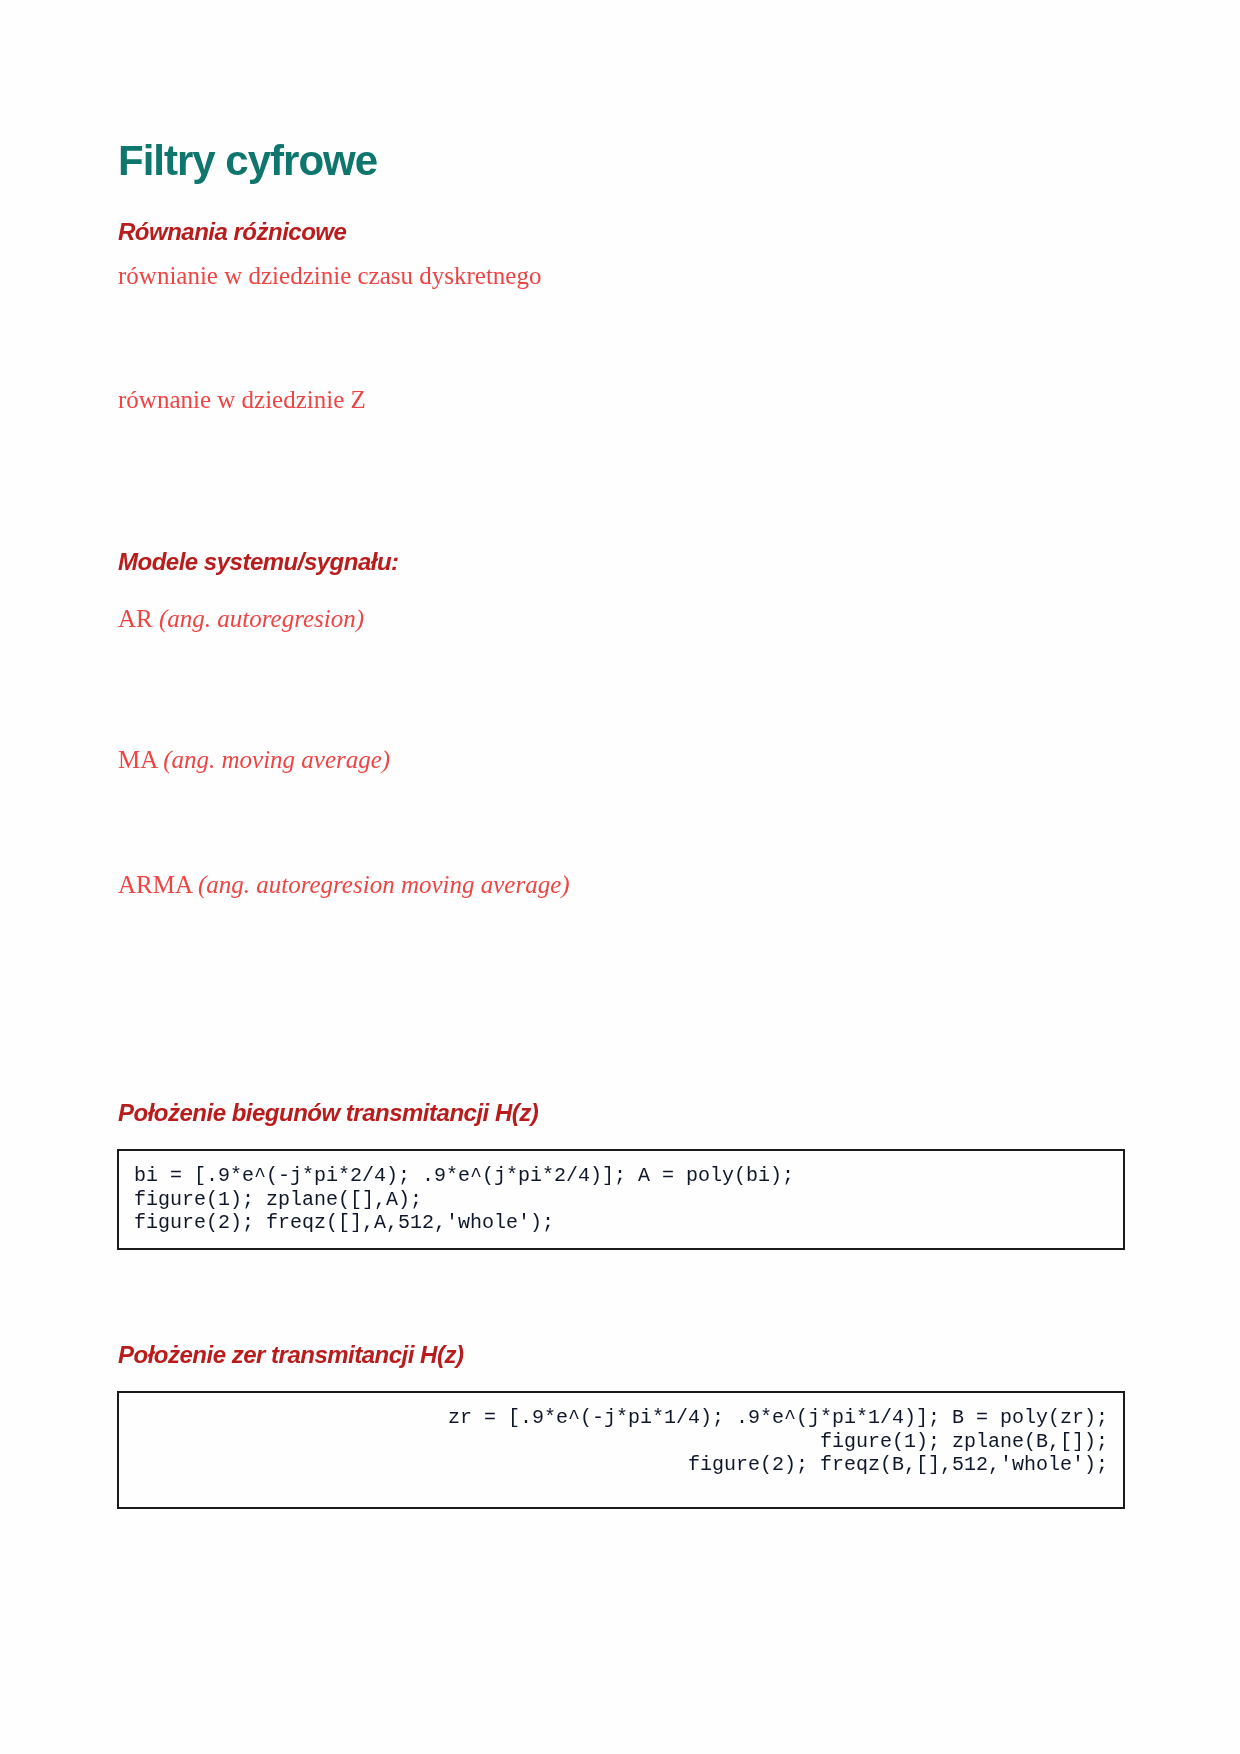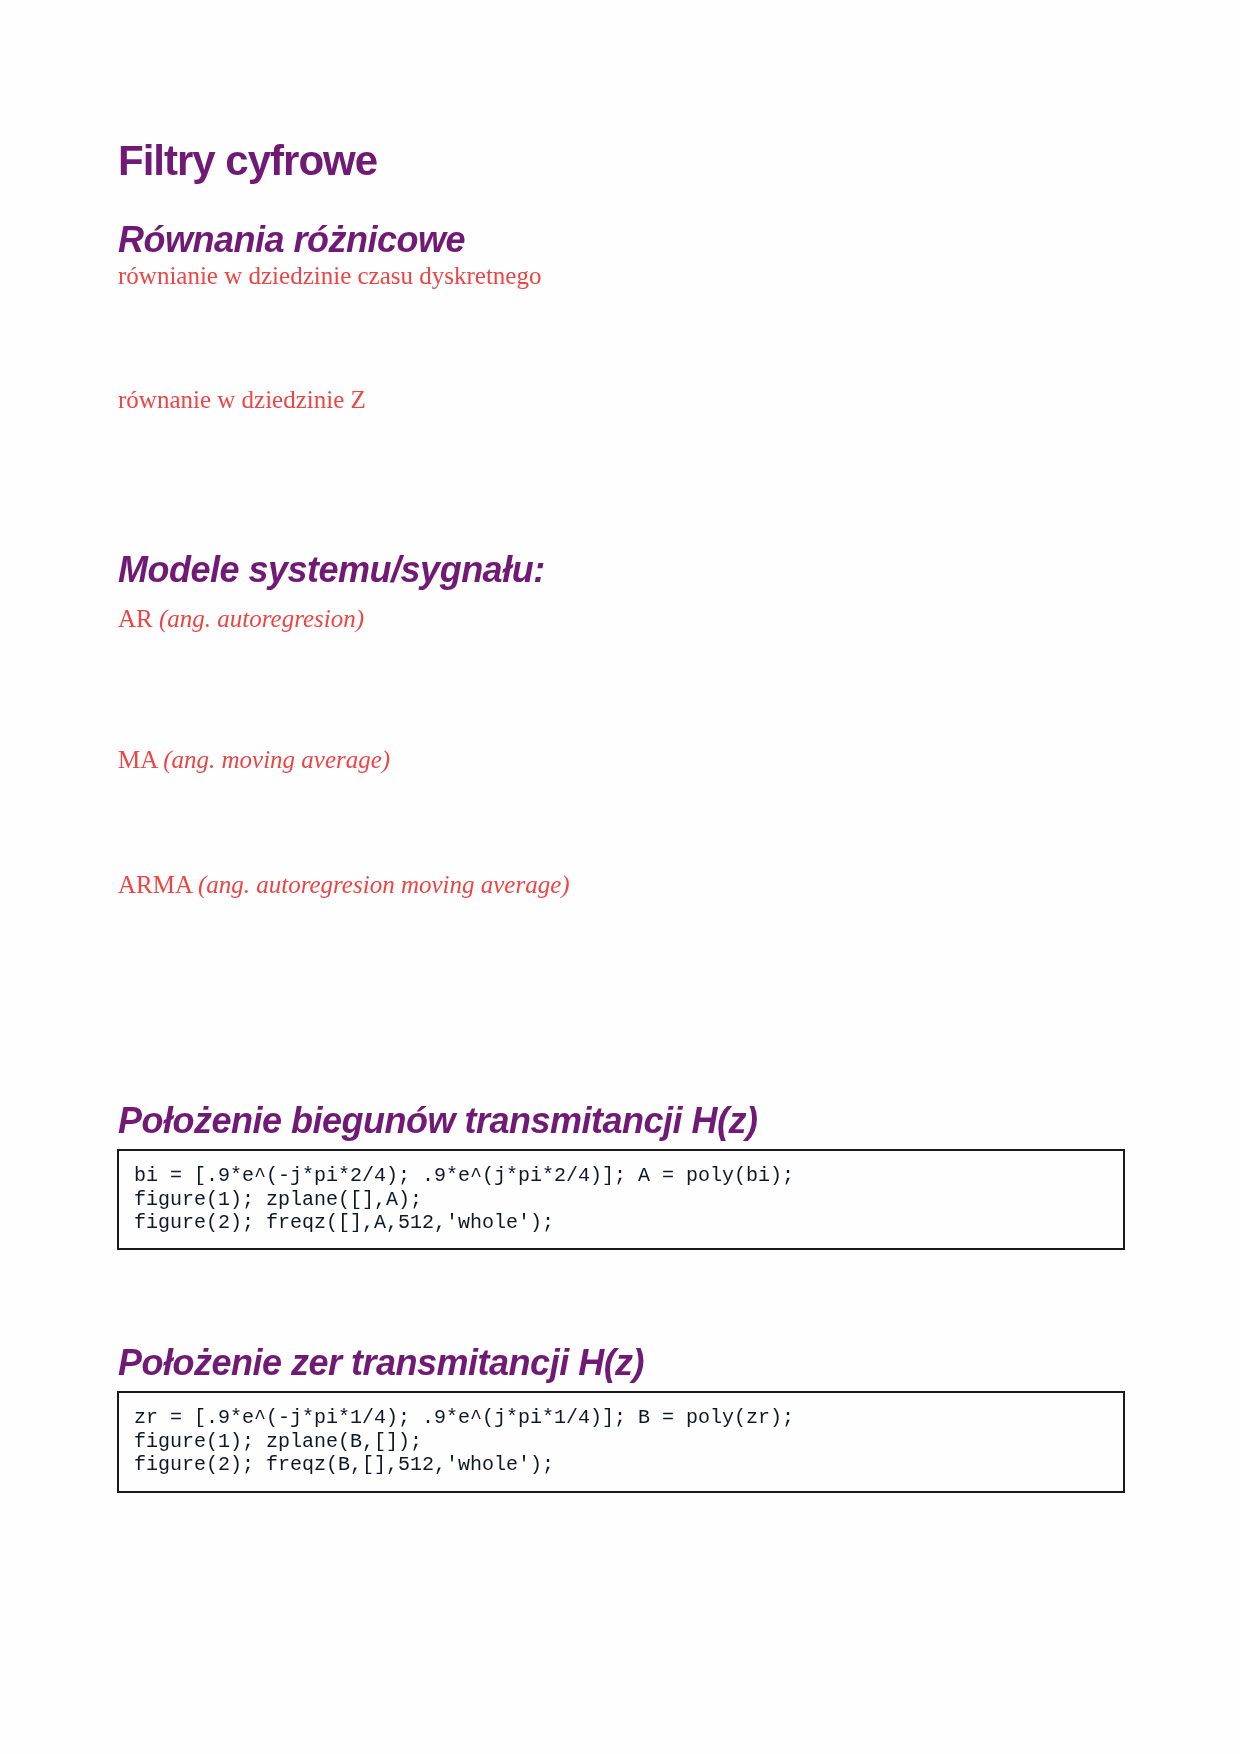--- a/index.html
+++ b/index.html
@@ -18,31 +18,31 @@
   .abs { position: absolute; margin: 0; }
 
   .doc-title {
     left: 118px;
     top: 136px;
     font-family: "Liberation Sans", sans-serif;
     font-weight: bold;
     font-size: 42px;
     line-height: 1.2;
     letter-spacing: -1px;
-    color: #701a75;
+    color: #0f766e;
   }
   .sec-heading {
     font-family: "Liberation Sans", sans-serif;
     font-weight: bold;
     font-style: italic;
-    font-size: 36px;
+    font-size: 24px;
     line-height: 1.2;
     letter-spacing: -0.5px;
     left: 118px;
-    color: #701a75;
+    color: #b91c1c;
   }
   .body-text {
     font-family: "Liberation Serif", serif;
     font-size: 25px;
     line-height: 1.2;
     left: 118px;
     color: #ef4444;
   }
   .body-text em { font-style: italic; }
 
@@ -65,21 +65,21 @@
   #h2-rownania { top: 218px; }
   #p-rownanie-dyskretne { top: 261px; }
   #p-rownanie-z { top: 385px; }
   #h2-modele { top: 548px; }
   #p-ar { top: 604px; }
   #p-ma { top: 745px; }
   #p-arma { top: 870px; }
   #h2-bieguny { top: 1099px; }
   #code-box-bieguny { top: 1149px; height: 101px; }
   #h2-zera { top: 1341px; }
-  #code-box-zera { top: 1391px; height: 102px; }
+  #code-box-zera { top: 1391px; height: 118px; text-align: right; }
 </style>
 </head>
 <body>
 
 <div class="page">
 
   <h1 class="abs doc-title">Filtry cyfrowe</h1>
 
   <h2 id="h2-rownania" class="abs sec-heading">Równania różnicowe</h2>
 

